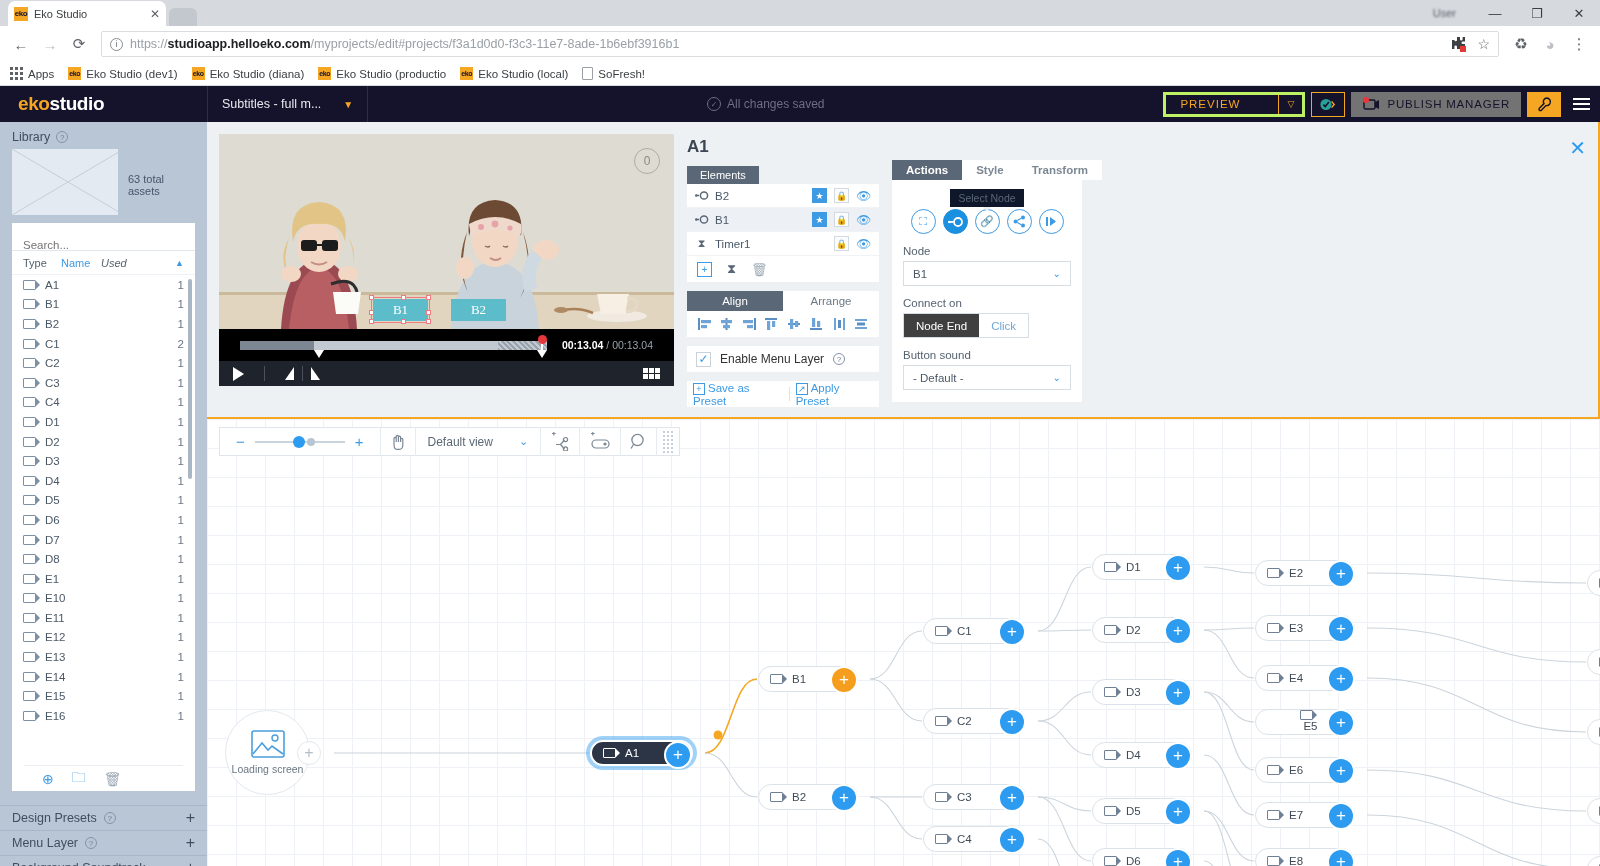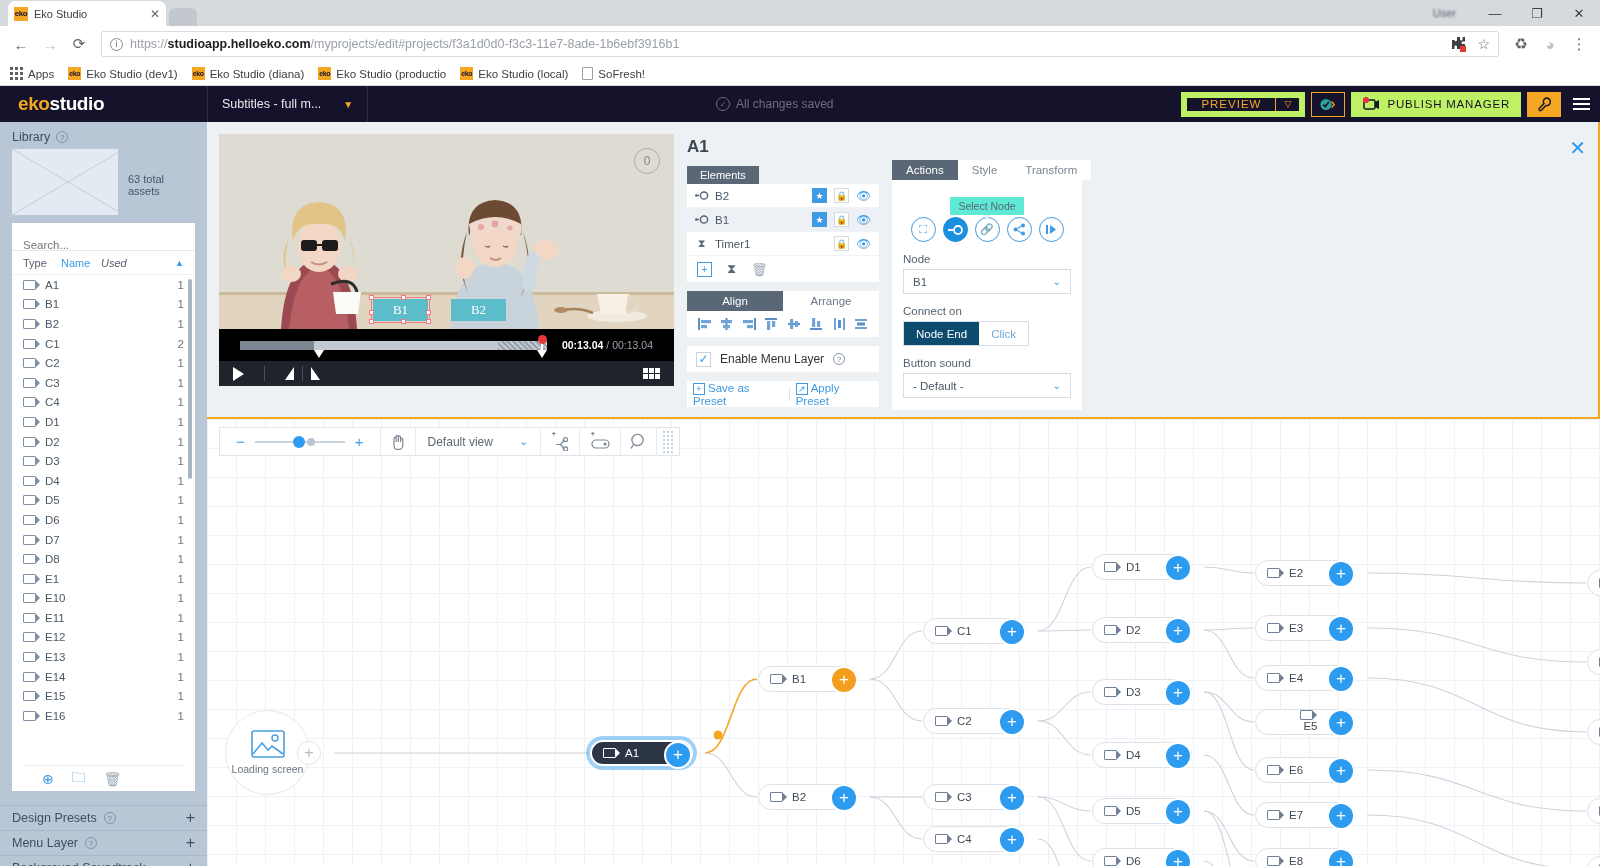--- a/index.html
+++ b/index.html
@@ -46,28 +46,28 @@
   .app-header { height:36px; background:#15132b; display:flex; align-items:center; }
   .logo { width:207px; padding-left:18px; font-size:19px; font-weight:bold; letter-spacing:-0.4px; }
   .logo .eko { color:#f5a623; } .logo .studio { color:#fff; }
   .proj-select { display:flex; align-items:center; gap:22px; padding:0 14px; height:36px;
                  border-left:1px solid #2e2c47; border-right:1px solid #2e2c47; color:#e8e8ef; font-size:12.5px; }
   .chev { color:#f5a623; font-size:10px; }
   .saved { flex:1; display:flex; align-items:center; justify-content:center; gap:6px; color:#6f6d85; font-size:12px; }
   .check-circ { width:14px; height:14px; border:1.3px solid #6f6d85; border-radius:50%; display:flex;
                 align-items:center; justify-content:center; font-size:8px; }
   .hdr-right { display:flex; align-items:center; gap:6px; padding-right:10px; }
-  .btn-preview { height:25px; border:6px solid #bef264; color:#f5a623; display:flex; align-items:center; }
+  .btn-preview { height:25px; border:3px solid #bef264; color:#f5a623; display:flex; align-items:center;gap:24px; }
   .btn-preview .lbl { padding:0 14px; font-size:11.5px; letter-spacing:1px; }
   .btn-preview .drop { border-left:1px solid #f5a623; width:24px; height:100%; display:flex;
                        align-items:center; justify-content:center; font-size:9px; }
   .btn-sq { height:25px; min-width:34px; border:1px solid #f5a623; display:flex; align-items:center;
             justify-content:center; gap:3px; color:#f5a623; font-size:12px; }
   .btn-sq.filled { background:#f5a623; color:#15132b; }
-  .btn-publish { height:25px; background:#bef264; color:#15132b; display:flex; align-items:center; gap:7px;
+  .btn-publish { height:25px; background:#737373; color:#15132b; display:flex; align-items:center; gap:7px;
                  padding:0 11px; font-size:11.5px; letter-spacing:0.8px; }
   .hamburger { display:flex; flex-direction:column; gap:3px; padding-left:6px; }
   .hamburger i { width:17px; height:2px; background:#fff; display:block; }
 
   
   .app-body { display:flex; height:758px; }
 
   
   .sidebar { width:207px; background:#b9c6d6; display:flex; flex-direction:column; flex:none; }
   .lib-head { display:flex; align-items:center; gap:6px; padding:8px 12px 5px; color:#3f4e60; font-size:12.5px; }
@@ -166,38 +166,38 @@
          display:flex; align-items:center; justify-content:center; }
   .preset-bar { height:26px; background:#fff; margin-top:9px; display:flex; align-items:center;
                 padding:0 6px; font-size:11.5px; color:#3d9ae3; gap:6px; }
   .preset-bar .sep { width:1px; height:14px; background:#dde3e9; }
   .mini-box { width:12px; height:12px; border:1px solid #3d9ae3; display:inline-flex; align-items:center;
               justify-content:center; font-size:9px; margin-right:3px; }
 
   
   .act-panel { width:190px; flex:none; }
   .act-tabs { display:flex; }
-  .act-tab { height:20px; padding:0 14px; display:flex; align-items:center; font-size:11.5px; background:#fff; color:#7c8894;}
+  .act-tab { height:20px; padding:0 14px; display:flex; align-items:center; font-size:11.5px; background:#fff; color:#7c8894;font-weight:bold;}
   .act-tab.on { background:#5a6776; color:#fff; }
   .act-body { background:#fff; padding:9px 11px 12px; }
-  .tooltip { background:#5eead4; color:#5a6776; font-size:10.5px; padding:3px 8px; width:max-content;
-             margin:8px auto 2px; position:relative; }
+  .tooltip { background:#0f172a; color:#5a6776; font-size:10.5px; padding:3px 8px; width:max-content;
+             margin:0 auto 2px; position:relative; }
   .tooltip:after { content:""; position:absolute; left:50%; margin-left:-4px; bottom:-4px; border-left:4px solid transparent;
                    border-right:4px solid transparent; border-top:4px solid #eceff2; }
   .act-icons { display:flex; justify-content:center; gap:7px; margin-bottom:11px; }
   .act-ic { width:25px; height:25px; border-radius:50%; border:1.3px solid #3d9ae3; color:#3d9ae3;
             display:flex; align-items:center; justify-content:center; font-size:11px; }
   .act-ic.on { background:#1b8fe0; border-color:#1b8fe0; color:#fff; }
   .fld-label { font-size:11.5px; color:#566370; margin-bottom:4px; }
   .select { height:25px; border:1px solid #d6dde4; display:flex; align-items:center; padding:0 9px;
             font-size:11.5px; color:#4a5866; margin-bottom:11px; }
   .select .cv { margin-left:auto; color:#3d9ae3; font-size:10px; }
   .seg { display:flex; border:1px solid #d6dde4; width:max-content; margin-bottom:11px; }
   .seg div { height:23px; padding:0 12px; display:flex; align-items:center; font-size:11.5px; color:#6fa8d8; }
-  .seg div.on { background:#0c4a6e; color:#fff; }
+  .seg div.on { background:#404040; color:#fff; }
 
   
   .graph-area { position:absolute; left:0; top:297px; right:0; bottom:0; background:#fff; overflow:hidden; }
   .graph-grid { position:absolute; inset:0;
     background-image:linear-gradient(#eef1f5 1px, transparent 1px), linear-gradient(90deg,#eef1f5 1px, transparent 1px);
     background-size:29px 29px; }
   .graph-toolbar { position:absolute; left:12px; top:8px; height:29px; background:#fff; border:1px solid #dfe5eb;
                    display:flex; align-items:center; z-index:5; }
   .gt-cell { height:29px; display:flex; align-items:center; justify-content:center; padding:0 9px;
              border-right:1px solid #e6ebf0; color:#5a6776; }

